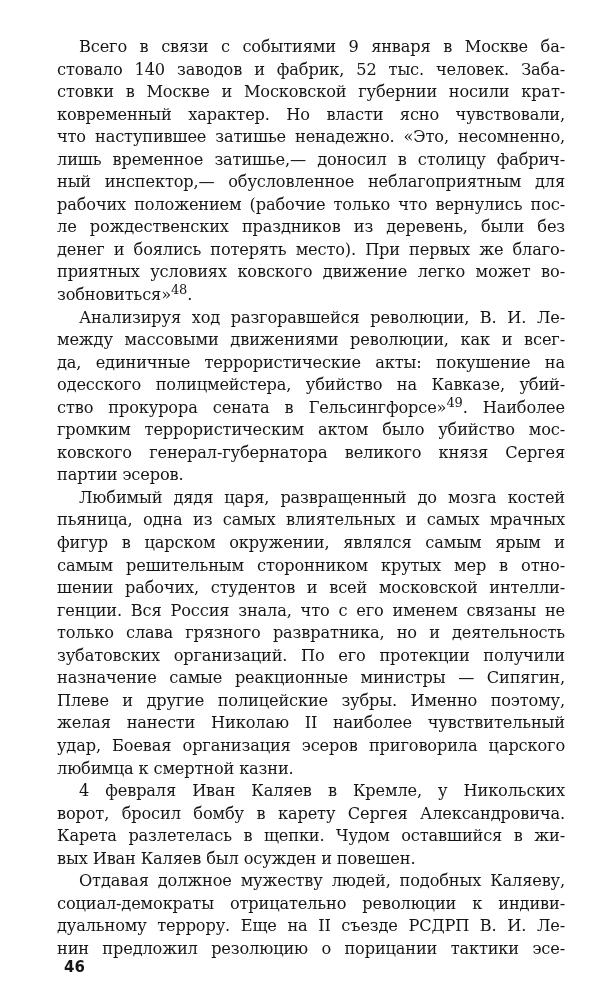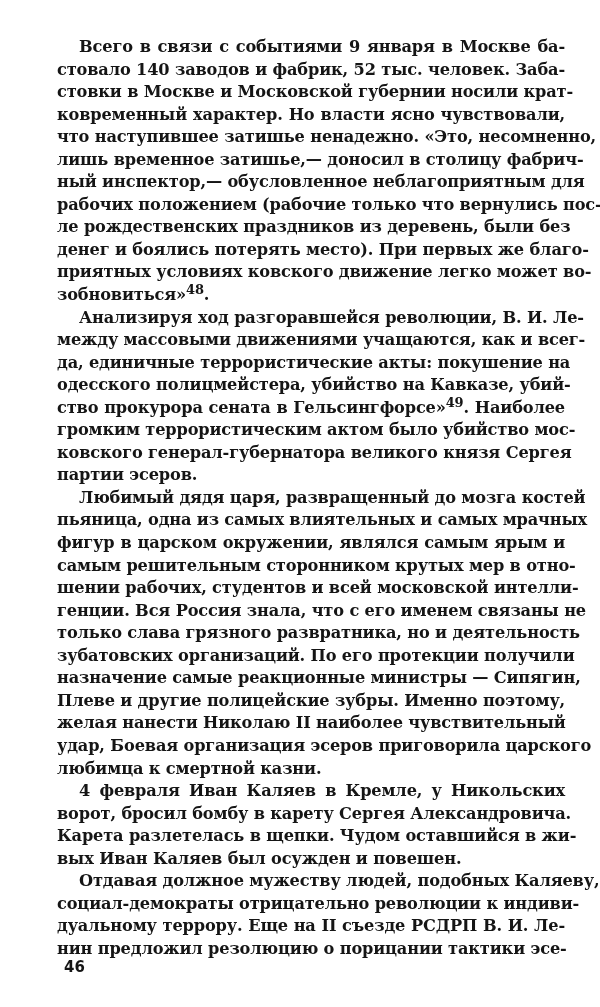--- a/index.html
+++ b/index.html
@@ -18,21 +18,21 @@
     .page {
       position: absolute;
       left: 57px;
       top: 36px;
       width: 508px;
     }
     .line {
       height: 22.55px;
       line-height: 22.55px;
       font-size: 16.2px;
-      font-weight: bold;
+      font-weight: normal;
       white-space: nowrap;
       text-align: justify;
       text-align-last: justify;
       letter-spacing: -0.15px;
       overflow: visible;
     }
     .line.last {
       text-align-last: left;
     }
     .line.indent {
@@ -65,21 +65,21 @@
       <div class="line"><span>ковременный характер. Но власти ясно чувствовали,</span></div>
       <div class="line"><span>что наступившее затишье ненадежно. «Это, несомненно,</span></div>
       <div class="line"><span>лишь временное затишье,— доносил в столицу фабрич-</span></div>
       <div class="line"><span>ный инспектор,— обусловленное неблагоприятным для</span></div>
       <div class="line"><span>рабочих положением (рабочие только что вернулись пос-</span></div>
       <div class="line"><span>ле рождественских праздников из деревень, были без</span></div>
       <div class="line"><span>денег и боялись потерять место). При первых же благо-</span></div>
       <div class="line"><span>приятных условиях ковского движение легко может во-</span></div>
       <div class="line last"><span>зобновиться»</span><sup>48</sup><span>.</span></div>
       <div class="line indent"><span>Анализируя ход разгоравшейся революции, В. И. Ле-</span></div>
-      <div class="line"><span>между массовыми движениями учащаются, как и всег-</span></div>
+      <div class="line"><span>между массовыми движениями революции, как и всег-</span></div>
       <div class="line"><span>да, единичные террористические акты: покушение на</span></div>
       <div class="line"><span>одесского полицмейстера, убийство на Кавказе, убий-</span></div>
       <div class="line"><span>ство прокурора сената в Гельсингфорсе»</span><sup>49</sup><span>. Наиболее</span></div>
       <div class="line"><span>громким террористическим актом было убийство мос-</span></div>
       <div class="line"><span>ковского генерал-губернатора великого князя Сергея</span></div>
       <div class="line last"><span>партии эсеров.</span></div>
       <div class="line indent"><span>Любимый дядя царя, развращенный до мозга костей</span></div>
       <div class="line"><span>пьяница, одна из самых влиятельных и самых мрачных</span></div>
       <div class="line"><span>фигур в царском окружении, являлся самым ярым и</span></div>
       <div class="line"><span>самым решительным сторонником крутых мер в отно-</span></div>

